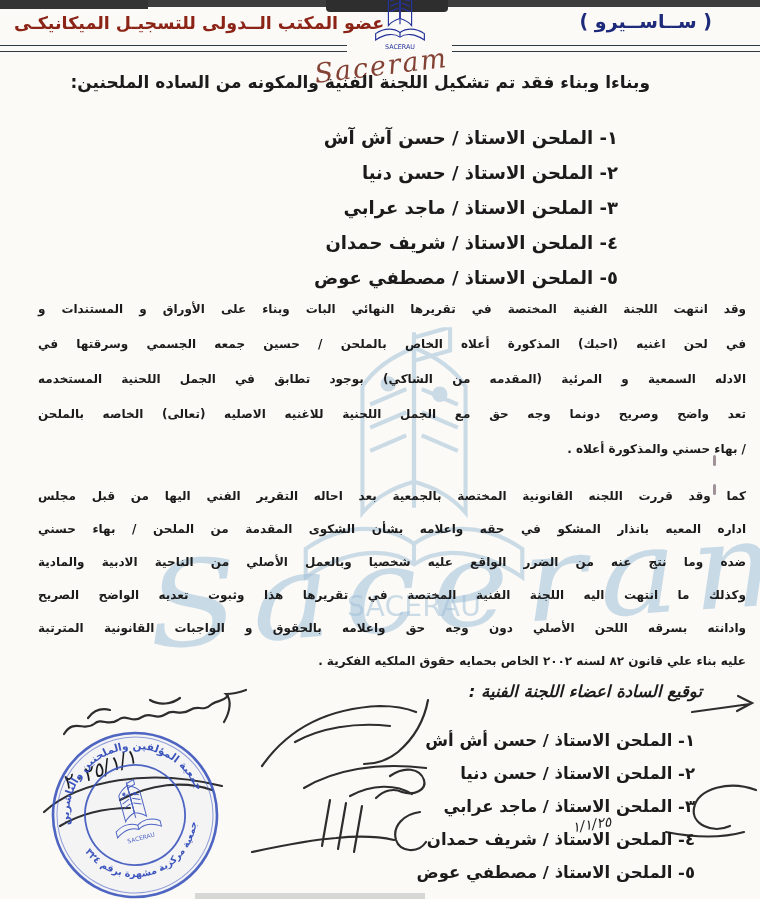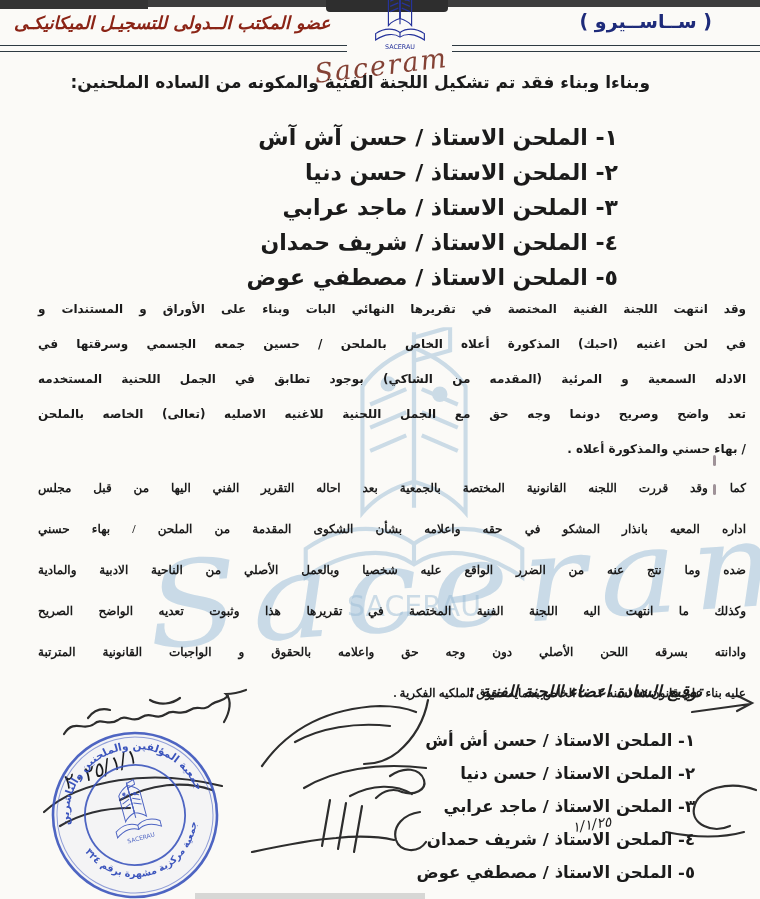--- a/index.html
+++ b/index.html
@@ -10,41 +10,41 @@
   .top-bar{position:absolute;left:0;top:0;width:760px;height:7px;background:#3d3d3d;z-index:4;}
   .top-bar-blob-left{position:absolute;left:0;top:0;width:148px;height:9px;background:#343434;z-index:4;}
   .top-bar-blob-center{position:absolute;left:326px;top:0;width:122px;height:12px;background:#2e2e2e;border-radius:0 0 4px 4px;z-index:4;}
   .bottom-smudge{position:absolute;left:195px;top:893px;width:230px;height:6px;background:#b9b9b9;opacity:.55;z-index:4;}
   .edge-tick{position:absolute;width:3px;height:11px;background:#6d5a66;opacity:.65;border-radius:2px;z-index:3;}
   .edge-tick.t1{left:713px;top:455px;}
   .edge-tick.t2{left:713px;top:484px;}
 
   
   .hdr-right{position:absolute;top:10px;right:48px;font-size:19px;font-weight:bold;color:#1e2b7a;letter-spacing:1px;z-index:5;margin-left:48px;}
-  .hdr-left{position:absolute;top:13px;left:14px;font-size:17.5px;font-weight:bold;color:#8b2416;z-index:5;direction:rtl;font-style:italic;}
+  .hdr-left{position:absolute;top:13px;left:14px;font-size:17.5px;font-weight:bold;color:#8b2416;z-index:5;direction:rtl;}
   .logo-box{position:absolute;left:344px;top:0;width:112px;height:58px;z-index:5;}
   .rule{position:absolute;top:45px;height:5px;border-top:1.6px solid #2e3a42;border-bottom:1.6px solid #2e3a42;z-index:2;}
   .rule.left-seg{left:0;width:347px;}
   .rule.right-seg{left:452px;width:308px;}
 
   
   .wm-script{font-family:"DejaVu Serif",serif;font-style:italic;position:absolute;z-index:1;pointer-events:none;}
   .wm-script.small-red{left:314px;top:50px;font-size:27px;color:rgba(111,33,19,.85);transform:rotate(-7deg);letter-spacing:2px;}
   .wm-script.big-blue{left:148px;top:538px;font-size:118px;color:rgba(147,184,214,.48);transform:rotate(-4deg) scaleX(1.12);transform-origin:left center;letter-spacing:12px;}
   .wm-emblem{position:absolute;left:278px;top:322px;z-index:1;opacity:.5;pointer-events:none;}
 
   
   .txt{position:absolute;color:#1b1b1b;font-weight:bold;direction:rtl;z-index:2;}
   .intro{top:72px;right:110px;font-size:17px;}
-  .list1{top:120px;right:142px;font-size:22px;line-height:35px;text-align:right;}
+  .list1{top:120px;right:142px;font-size:18px;line-height:35px;text-align:right;}
   .para{left:38px;width:708px;font-size:12px;}
   .para .line{text-align:justify;text-align-last:justify;}
   .para .line.last{text-align-last:right;}
   .para1{top:292px;line-height:35px;}
-  .para2{top:468px;line-height:41px;font-family:Liberation Serif, serif;}
+  .para2{top:480px;line-height:33px;}
   .sig-heading{top:682px;right:58px;font-size:16.5px;font-style:italic;}
   .list2{top:724px;right:65px;font-size:16.5px;line-height:33px;text-align:right;}
   .date-line{top:902px;left:205px;font-size:16.5px;}
 
   .overlay{position:absolute;left:0;top:0;z-index:3;pointer-events:none;}
 </style>
 </head>
 <body>
 
 <div class="page">

